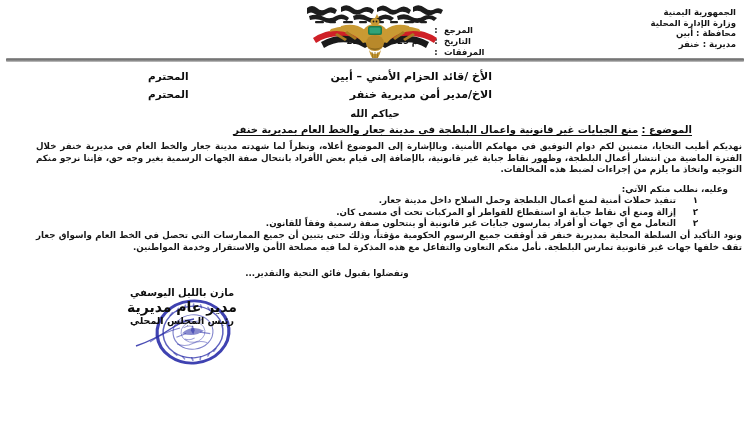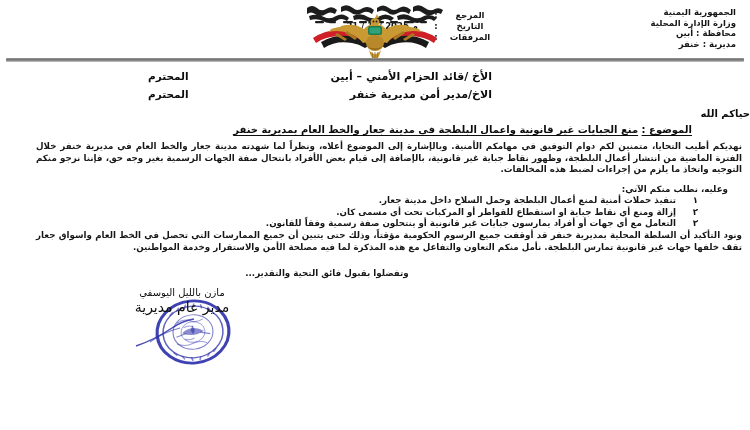--- a/index.html
+++ b/index.html
@@ -50,21 +50,21 @@
     direction: rtl;
   }
   .hdr-row {
     display: flex;
     flex-direction: row;
     justify-content: flex-start;
     align-items: baseline;
     height: 11px;
     white-space: nowrap;
   }
-  .hdr-key { width: 52px; text-align: center; }
+  .hdr-key { width: 52px; text-align: left; margin-top: 15px; }
   .hdr-colon { width: 16px; text-align: center; }
   .hdr-val {
     direction: ltr;
     unicode-bidi: embed;
     padding-right: 10px;
     font-size: 8.5px;
     letter-spacing: 0.3px;
   }
 
   
@@ -116,20 +116,21 @@
     font-weight: bold;
     white-space: nowrap;
     color: #0d0d0d;
   }
 
   .greeting {
     position: absolute;
     top: 108px;
     left: 0;
     width: 750px;
+    text-align: center;
     font-size: 10px;
     font-weight: bold;
     color: #0d0d0d;
   }
 
   
   .subject {
     position: absolute;
     top: 124px;
     right: 58px;
@@ -204,21 +205,21 @@
   .li-txt { flex: 0 0 auto; }
 
   
   .signature {
     position: absolute;
     top: 286px;
     left: 82px;
     width: 200px;
     text-align: center;
     font-size: 9.5px;
-    font-weight: normal;
+    font-weight: bold;
     line-height: 14px;
     color: #0d0d0d;
     z-index: 3;
   }
   .sig-name { font-size: 10px; }
   .sig-title1 { font-size: 14px; }
   .sig-title2 { font-size: 9.5px; }
 
   
   .stamp {
@@ -358,20 +359,21 @@
     </div>
   </div>
 
   <div class="body-block" id="para3">ونود التأكيد أن السلطة المحلية بمديرية خنفر قد أوقفت جميع الرسوم الحكومية مؤقتاً، وذلك حتى يتبين أن جميع الممارسات التي تحصل في الخط العام واسواق جعار تقف خلفها جهات غير قانونية تمارس البلطجة. نأمل منكم التعاون والتفاعل مع هذه المذكرة لما فيه مصلحة الأمن والاستقرار وخدمة المواطنين.</div>
 
   <div class="closing">وتفضلوا بقبول فائق التحية والتقدير...</div>
 
   <div class="signature">
     <div class="sig-name">مازن بالليل اليوسفي</div>
     <div class="sig-title1">مدير عام مديرية</div>
+    <div class="sig-title2">رئيس المجلس المحلي</div>
   </div>
 
   <div class="stamp">
     <svg width="122" height="80" viewBox="0 0 122 80" xmlns="http://www.w3.org/2000/svg">
       <g transform="translate(61,40) rotate(-6) scale(1,0.86) translate(-61,-40)">
         <circle cx="61" cy="40" r="36" fill="none" stroke="#2a2ea8" stroke-width="3.2" opacity="0.9"></circle>
         <circle cx="61" cy="40" r="30" fill="none" stroke="#2a2ea8" stroke-width="1.5" opacity="0.75"></circle>
         <circle cx="61" cy="40" r="20" fill="none" stroke="#2a2ea8" stroke-width="1.1" opacity="0.6"></circle>
         <circle cx="61" cy="40" r="12" fill="none" stroke="#2a2ea8" stroke-width="0.9" opacity="0.5"></circle>
 

